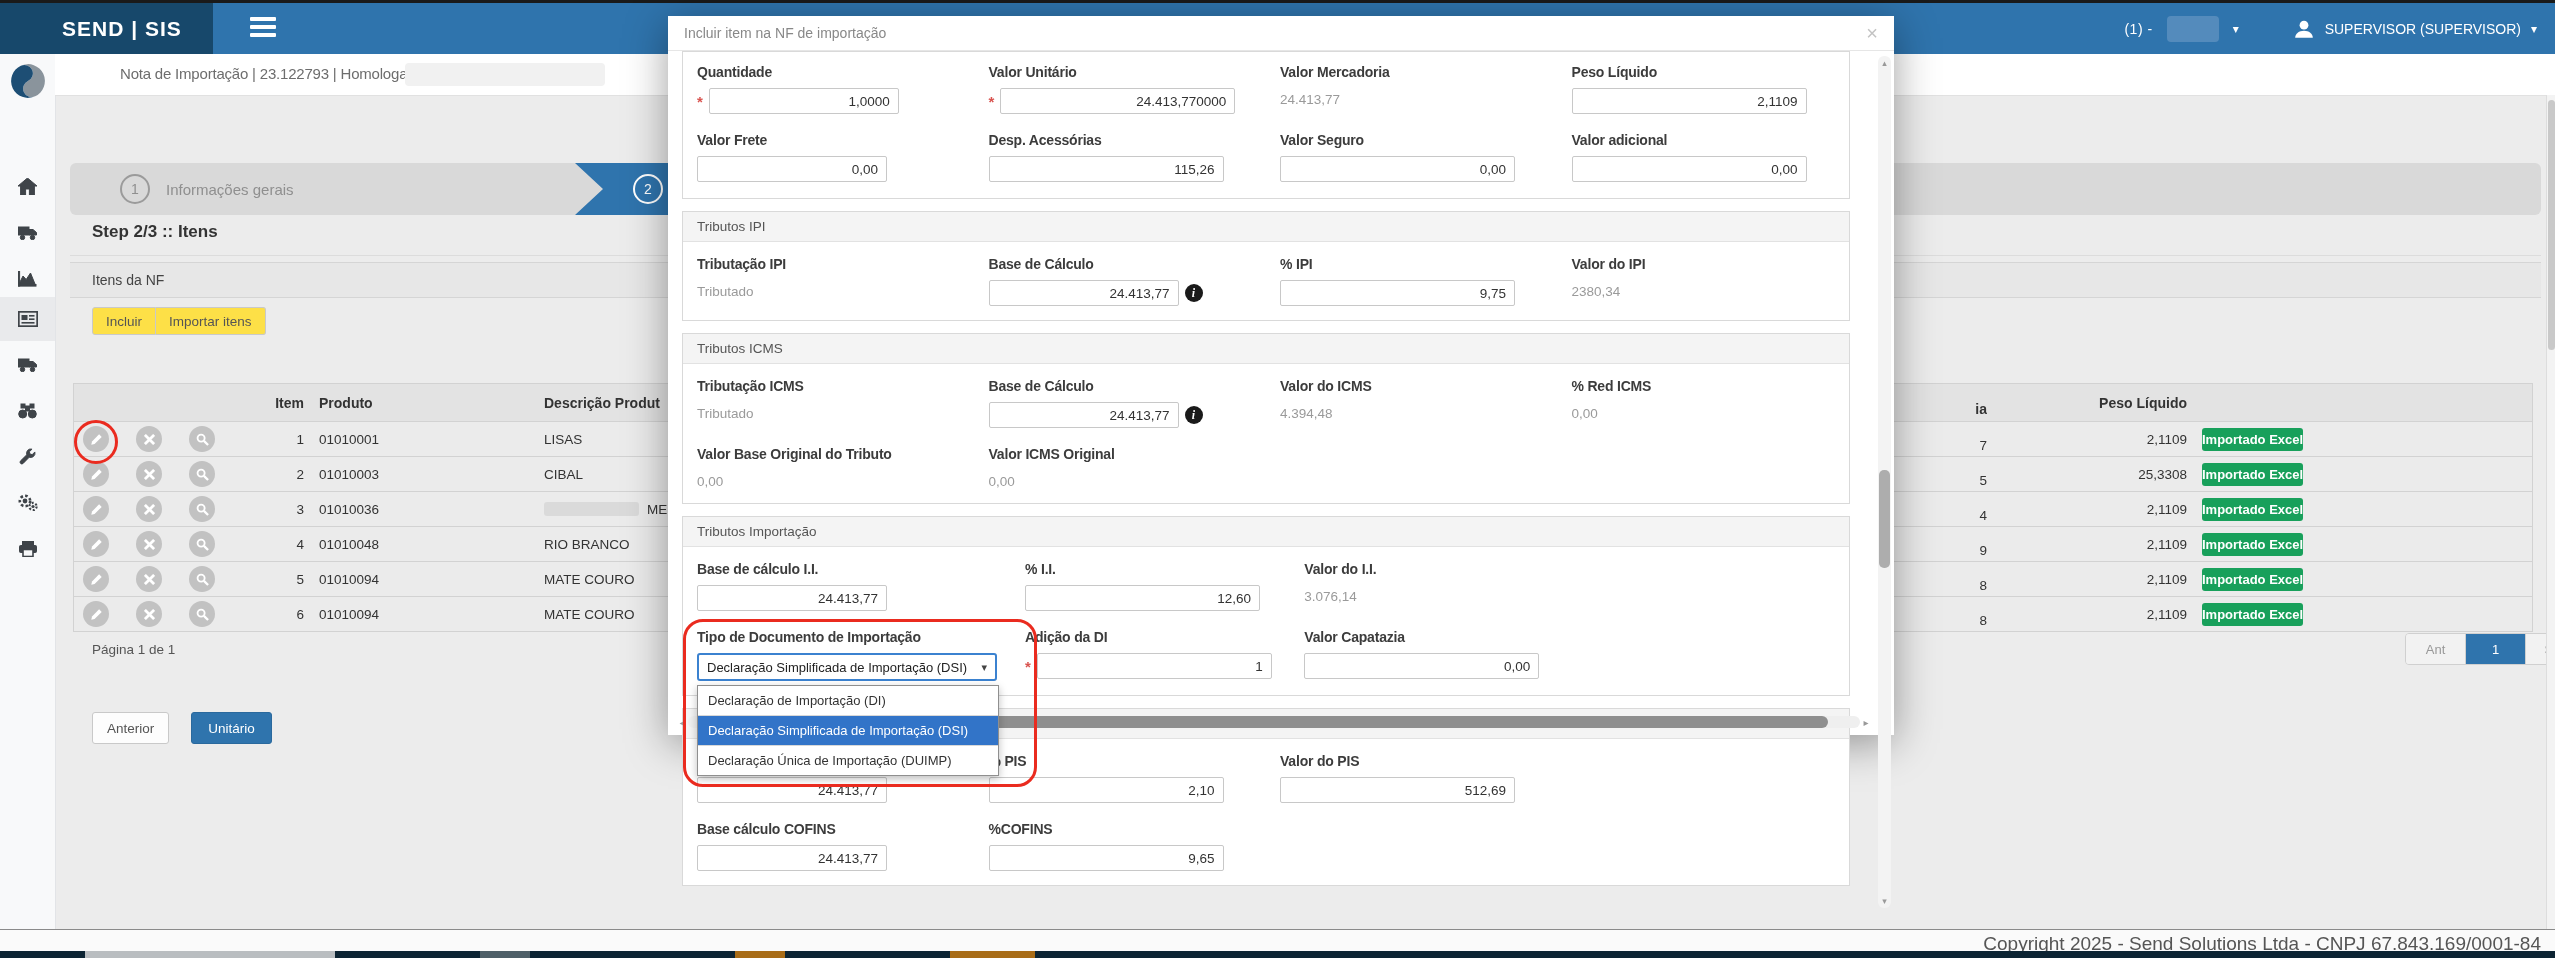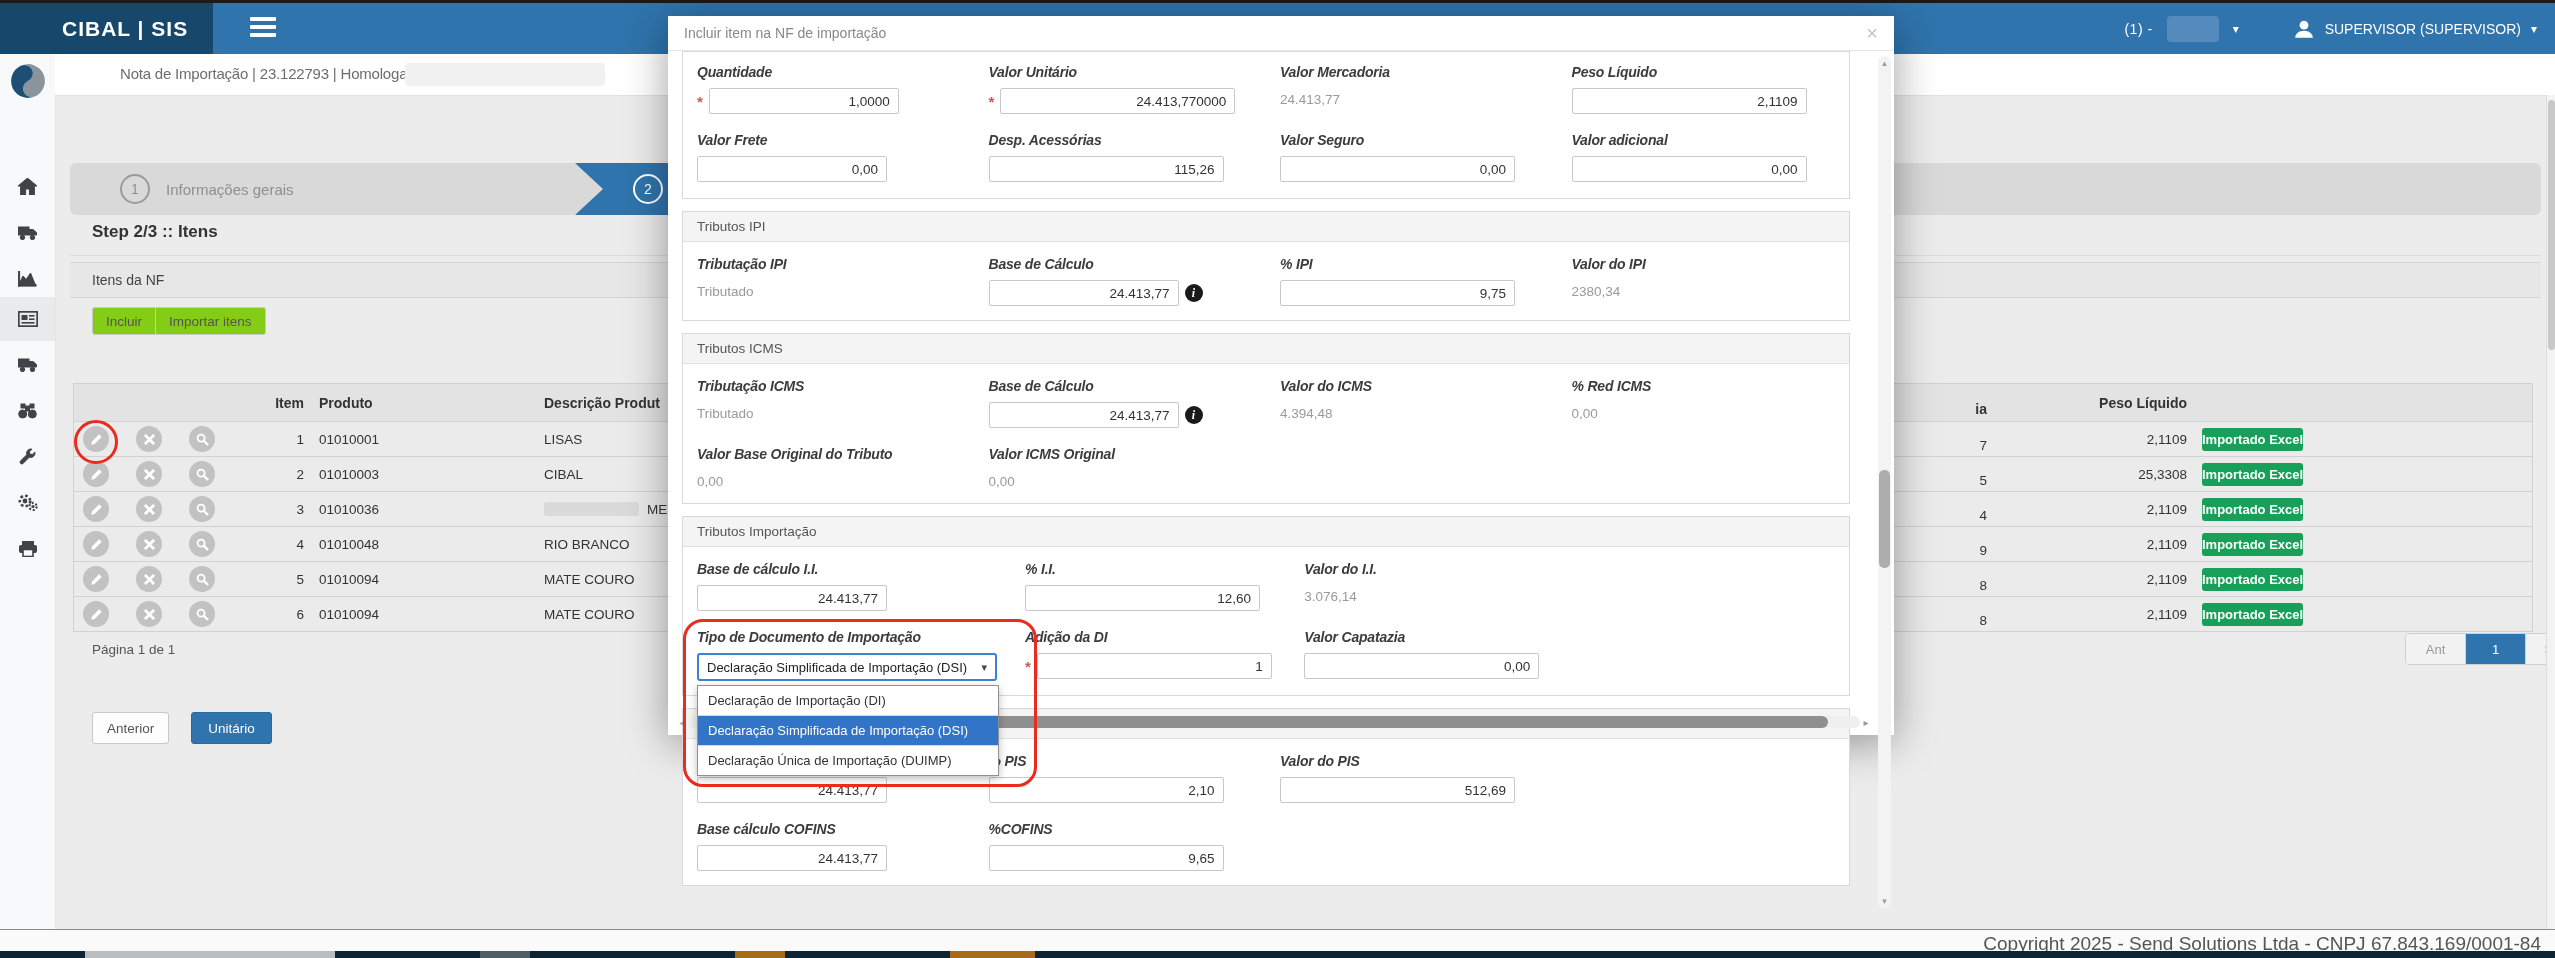--- a/index.html
+++ b/index.html
@@ -36,21 +36,21 @@
   .wstep.active{background:#2f74ad;color:#fff;
     clip-path:polygon(0 0,calc(100% - 28px) 0,100% 50%,calc(100% - 28px) 100%,0 100%,28px 50%);}
   .wstep.active .wcirc{border-color:#fff;color:#fff;}
   
   .step-title{position:absolute;left:92px;top:222px;font-size:17px;font-weight:bold;color:#333;}
   .hr1{position:absolute;left:70px;top:255px;width:2471px;height:1px;background:#dcdcdc;}
   .panel-head{position:absolute;left:70px;top:262px;width:2471px;height:34px;background:#e7e7e7;
     border-top:1px solid #d5d5d5;border-bottom:1px solid #d5d5d5;display:flex;align-items:center;}
   .panel-head span{margin-left:22px;font-size:14px;color:#444;}
   .btn{display:inline-flex;align-items:center;justify-content:center;height:28px;padding:0 13px;
-    background:#84cc16;border:1px solid #c9c9c9;color:#555;font-size:13.5px;box-sizing:border-box;cursor:pointer;}
+    background:#fde047;border:1px solid #c9c9c9;color:#555;font-size:13.5px;box-sizing:border-box;cursor:pointer;}
   .btn-group{position:absolute;left:92px;top:307px;display:flex;}
   .btn-group .btn:first-child{border-radius:3px 0 0 3px;}
   .btn-group .btn:last-child{border-radius:0 3px 3px 0;border-left:none;}
   
   .tbl{position:absolute;left:73px;top:383px;width:2458px;border:1px solid #d2d2d2;border-bottom:none;font-size:13.5px;}
   .trow{display:flex;align-items:center;height:34px;border-bottom:1px solid #d2d2d2;background:#ebebeb;}
   .trow.head{height:37px;font-weight:bold;color:#333;background:#e3e3e3;font-size:14px;}
   .c-act{width:150px;display:flex;align-items:center;padding-left:9px;box-sizing:border-box;gap:27px;position:relative;}
   .c-item{width:80px;text-align:right;}
   .c-prod{width:190px;padding-left:15px;box-sizing:border-box;}
@@ -84,21 +84,21 @@
   .modal-head{height:34px;border-bottom:1px solid #e6e6e6;display:flex;align-items:center;padding:0 16px;}
   .modal-title{font-size:14px;color:#888;flex:1;}
   .modal-close{color:#c3c3c3;font-size:20px;cursor:pointer;line-height:1;}
   .modal-body{position:absolute;left:0;top:35px;width:1196px;height:852px;overflow:hidden;padding:10px 14px;box-sizing:border-box;}
   .fieldset{border:1px solid #d9d9d9;background:#fff;padding:12px 14px 16px;margin-bottom:12px;}
   .fieldset.first{margin-top:-10px;}
   .sec{border:1px solid #d9d9d9;margin-bottom:12px;background:#fff;}
   .sec-h{background:#f4f4f4;border-bottom:1px solid #e2e2e2;padding:7px 14px;font-size:13.5px;color:#555;}
   .sec-b{padding:14px;}
   .grid4{display:grid;grid-template-columns:repeat(4,1fr);column-gap:28px;row-gap:18px;}
-  .fld label{display:block;font-size:14px;font-weight:600;color:#3c3c3c;margin-bottom:8px;letter-spacing:-.2px;white-space:nowrap;font-style:italic;}
+  .fld label{display:block;font-size:14px;font-weight:600;color:#3c3c3c;margin-bottom:8px;letter-spacing:-.2px;white-space:nowrap;}
   .ctl{display:flex;align-items:center;gap:6px;}
   .req{color:#d9534f;font-size:15px;font-weight:bold;}
   .inp{height:26px;border:1px solid #c8c8c8;border-radius:2px;padding:0 8px;font-size:13.5px;color:#333;
     text-align:right;font-family:"Liberation Sans",sans-serif;box-sizing:border-box;background:#fff;}
   .w190{width:190px;} .w235{width:235px;}
   .ro{font-size:13.5px;color:#9a9a9a;padding-top:4px;}
   .info-ico{width:18px;height:18px;border-radius:50%;background:#1a1a1a;color:#fff;font-size:12px;font-weight:bold;
     display:inline-flex;align-items:center;justify-content:center;font-family:"Liberation Serif",serif;font-style:italic;}
   
   .tipo-wrap{position:relative;z-index:50;}
@@ -125,21 +125,21 @@
   svg{display:block;}
 </style>
 </head>
 <body>
 
 <div id="screen">
 
   <div class="top-strip"></div>
   <div class="topbar">
     <div class="brand-seg">
-      <span class="brand">CIBAL | SIS</span>
+      <span class="brand">SEND | SIS</span>
     </div>
     <div class="hamburger">
         <i></i>
         <i></i>
         <i></i>
       </div>
     <div class="top-right">
       <span class="notif">(1) -</span>
       <span class="blur-chip"></span>
       <span class="caret">▾</span>

